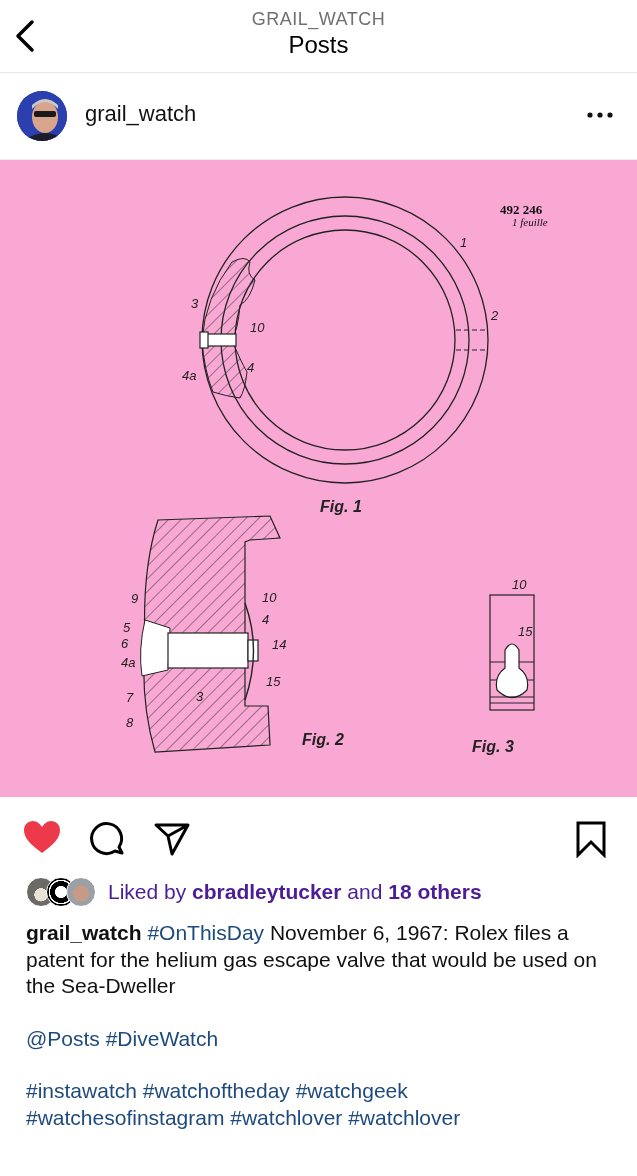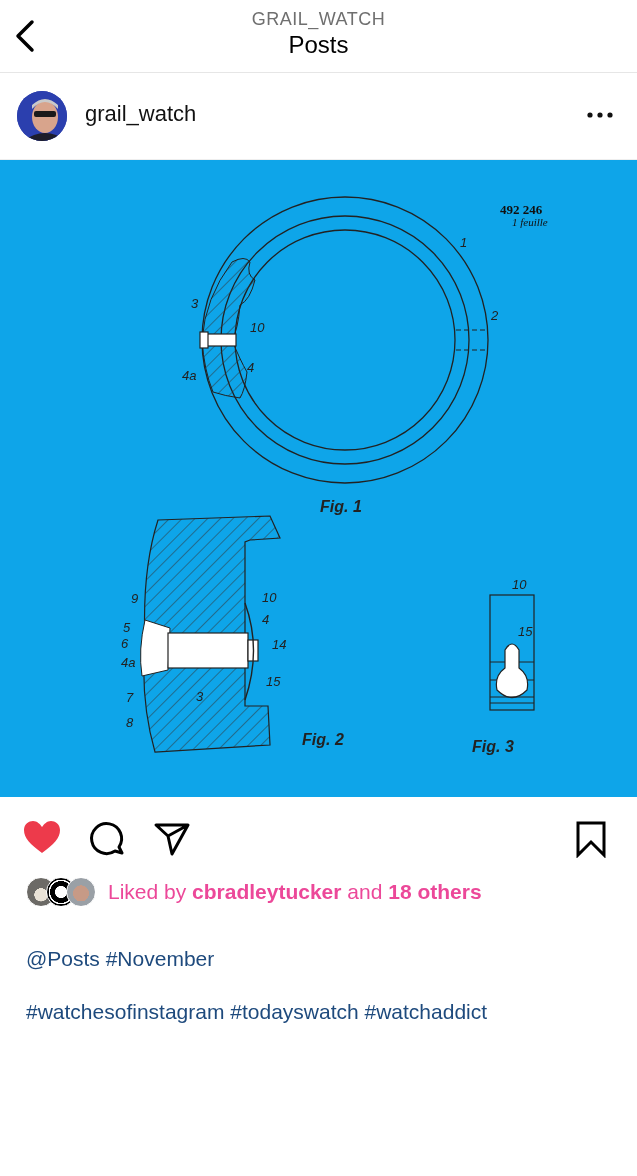--- a/index.html
+++ b/index.html
@@ -6,27 +6,27 @@
   body { width:637px; height:1176px; overflow:hidden; position:relative; font-family:"Liberation Sans", sans-serif; color:#111; }
   .topbar { position:absolute; left:0; top:0; width:637px; height:72px; border-bottom:1px solid #e6e6e6; }
   .back { position:absolute; left:10px; top:14px; width:36px; height:44px; }
   .title-wrap { position:absolute; left:0; right:0; top:8px; text-align:center; }
   .supertitle { font-size:18px; color:#6f6f6f; letter-spacing:0.5px; line-height:22px; }
   .title { font-size:24px; font-weight:normal; color:#000; line-height:30px; }
   .post-header { position:absolute; left:0; top:73px; width:637px; height:86px; border-bottom:1px solid #eeeeee; }
   .avatar { position:absolute; left:17px; top:18px; width:50px; height:50px; border-radius:50%; overflow:hidden; background:radial-gradient(circle at 55% 45%, #d9a58f 0 26%, #2a3da8 27% 100%); }
   .username { position:absolute; left:85px; top:28px; font-size:22px; color:#111; }
   .more { position:absolute; right:22px; top:32px; width:30px; height:20px; }
-  .image { position:absolute; left:0; top:160px; width:637px; height:637px; background:#0ea5e9; }
+  .image { position:absolute; left:0; top:160px; width:637px; height:637px; background:#f9a8d4; }
   .actions { position:absolute; left:0; top:812px; width:637px; height:50px; }
   .act { position:absolute; top:6px; width:40px; height:40px; }
   .likes { position:absolute; left:26px; top:876px; height:32px; display:flex; align-items:center; }
   .likers { position:relative; width:76px; height:30px; }
   .liker { position:absolute; top:0; width:28px; height:28px; border-radius:50%; border:1px solid #fff; }
-  .likes-text { font-size:21px; color:#ec4899; margin-left:6px; }
+  .likes-text { font-size:21px; color:#4c1d95; margin-left:6px; }
   .bold { font-weight:bold; }
   .caption { position:absolute; left:26px; top:920px; width:595px; font-size:21px; line-height:26.5px; color:#111; }
   .tag { color:#1e4a7d; }
   .p { margin:0; }
   .gap { height:26px; }
 </style>
 </head>
 <body>
 
 <div class="topbar">
@@ -157,20 +157,26 @@
   </div>
   <div class="likes-text">
     <span>Liked by</span>
     <span class="bold">cbradleytucker</span>
     <span>and</span>
     <span class="bold">18 others</span>
   </div>
 </div>
 
 <div class="caption">
+  <p class="p">
+    <span class="bold">grail_watch</span>
+    <span class="tag">#OnThisDay</span>
+    <span>November 6, 1967: Rolex files a patent for the helium gas escape valve that would be used on the Sea-Dweller</span>
+  </p>
   <div class="gap"></div>
   <p class="p">
     <span class="tag">@Posts</span>
-    <span class="tag">#November</span>
+    <span class="tag">#DiveWatch</span>
   </p>
   <div class="gap"></div>
-  <p class="p tag">#watchesofinstagram #todayswatch #watchaddict</p>
+  <p class="p tag">#instawatch #watchoftheday #watchgeek</p>
+  <p class="p tag">#watchesofinstagram #watchlover #watchlover</p>
 </div>
 
 </body></html>

